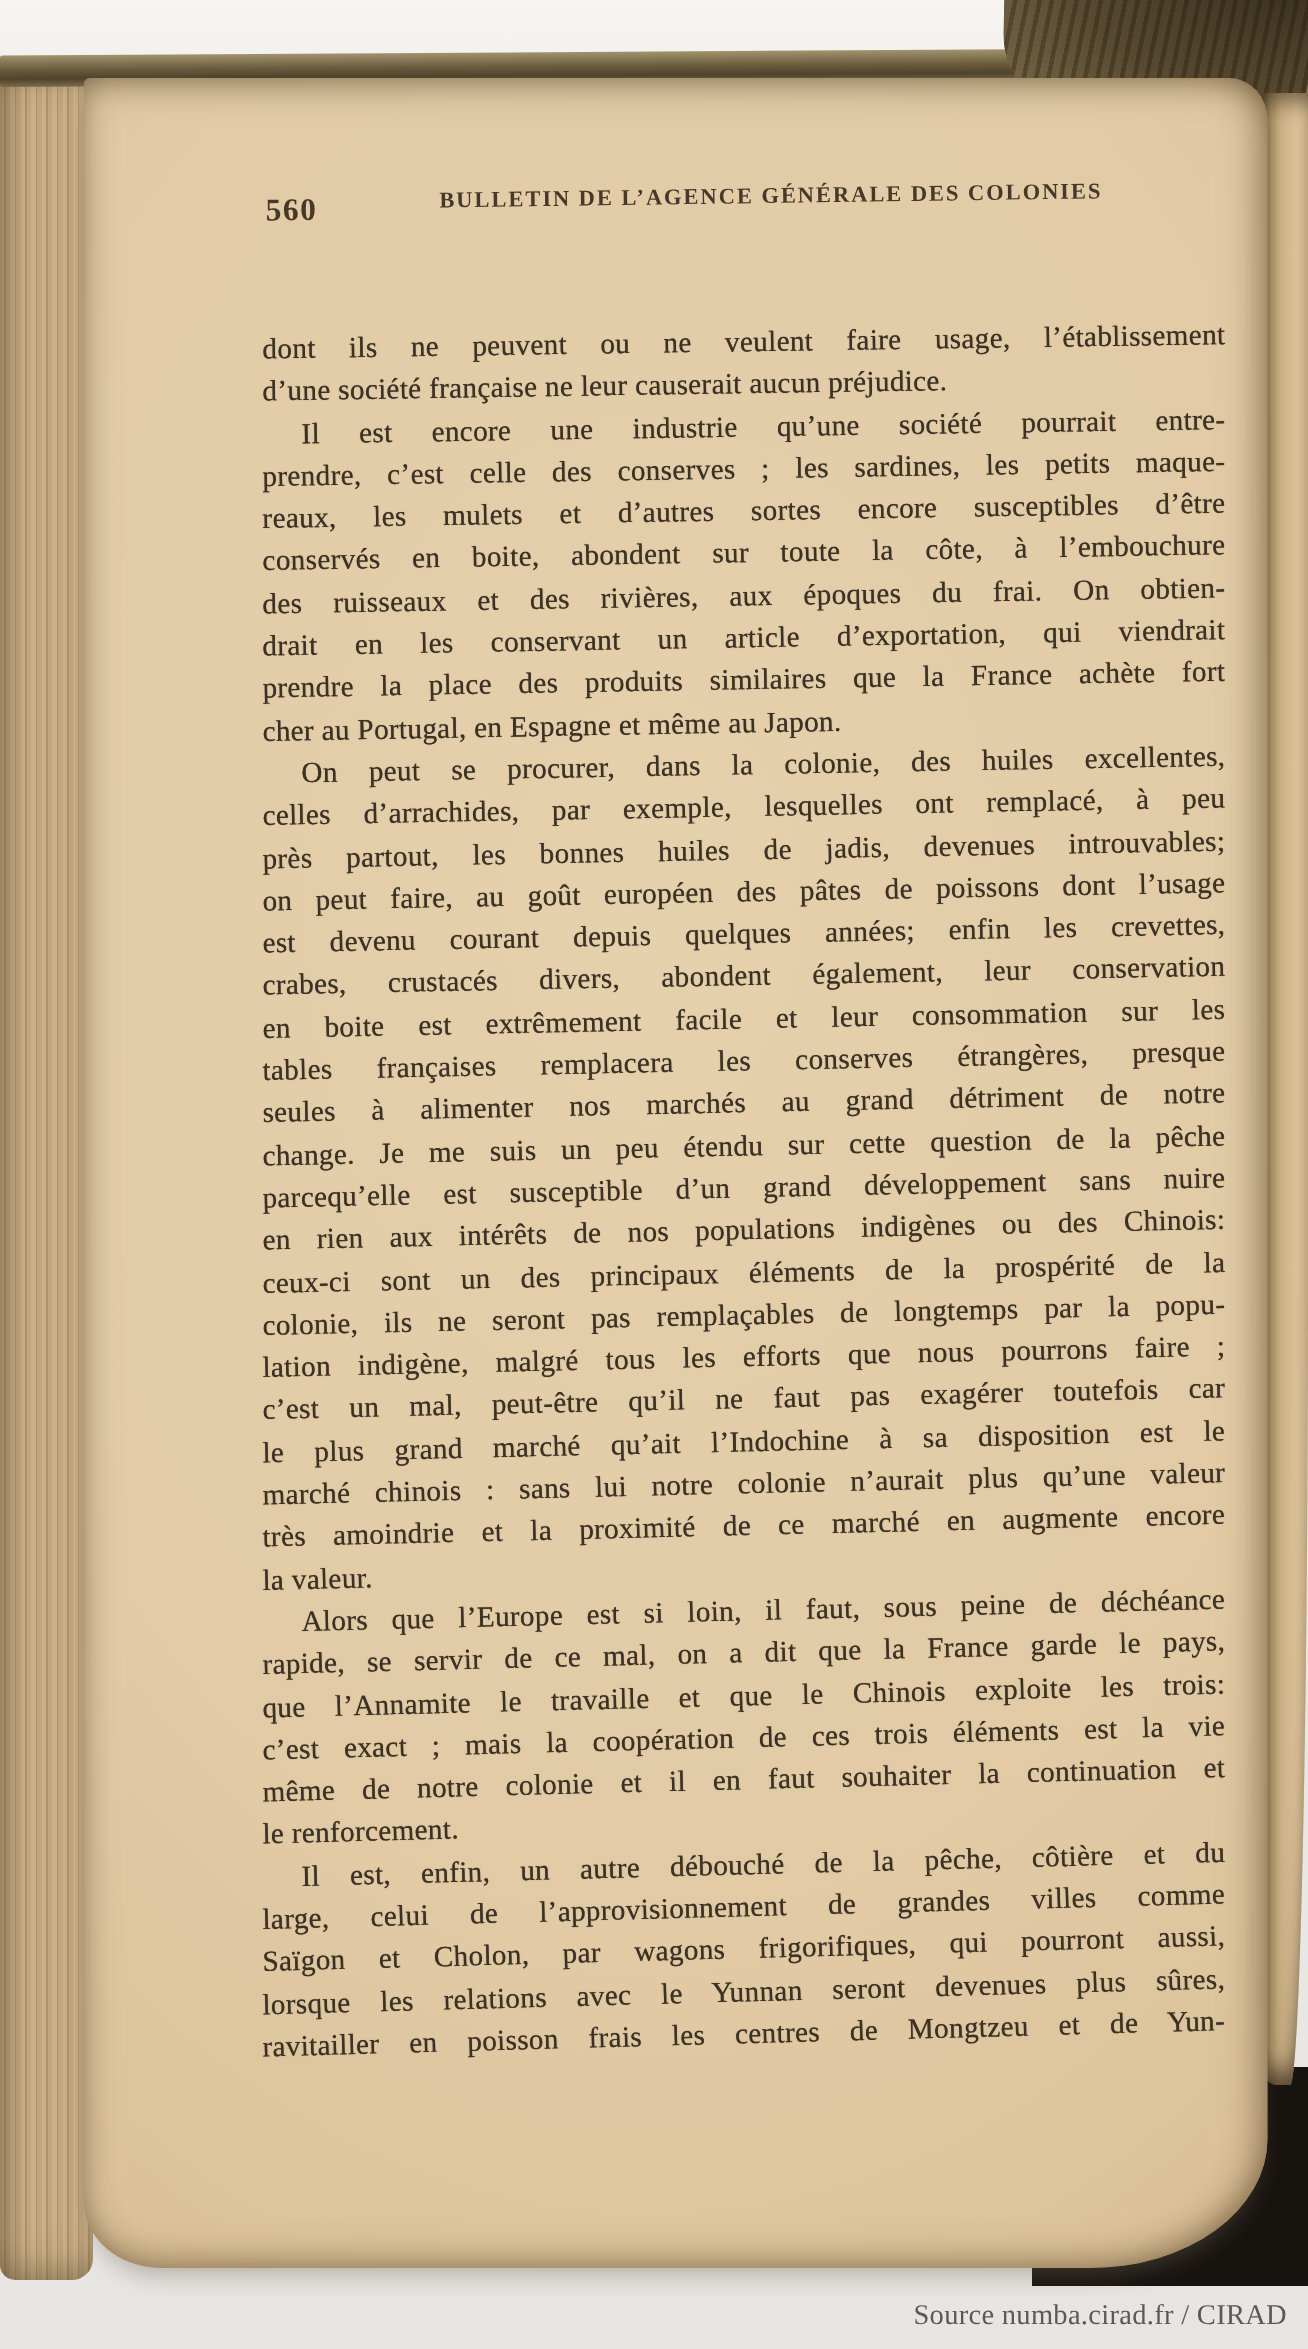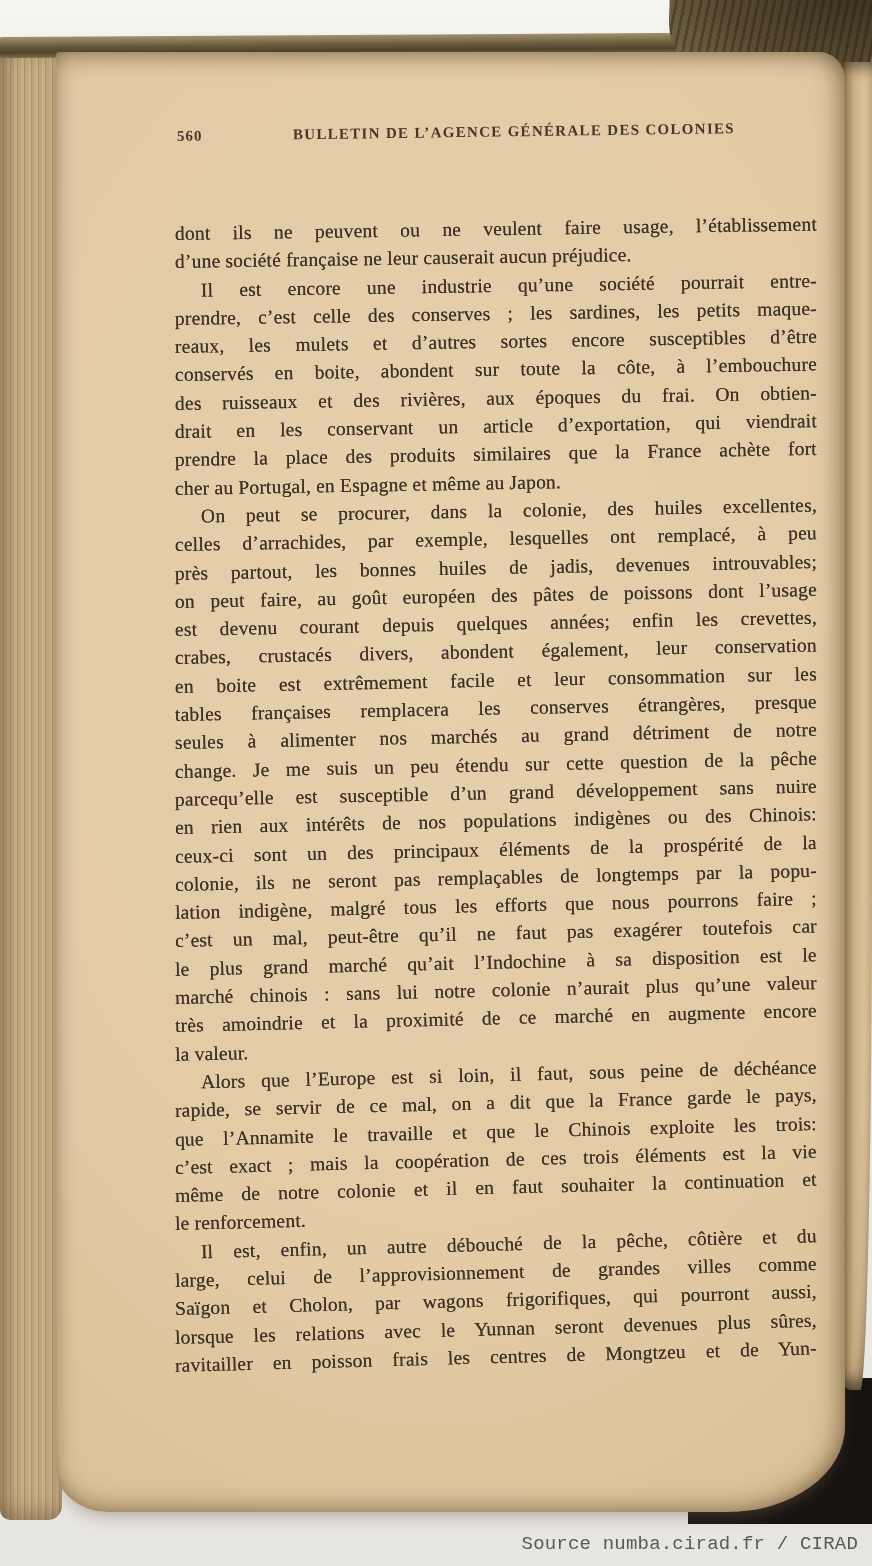--- a/index.html
+++ b/index.html
@@ -56,40 +56,40 @@
       inset 10px 0 24px -14px rgba(95,75,45,.55),
       inset 0 16px 26px -16px rgba(95,75,45,.65),
       inset 0 -18px 26px -16px rgba(110,88,55,.55),
       0 10px 16px -6px rgba(110,100,85,.45);
   }
   .pagehead{
     position:absolute;left:119px;top:76px;width:642px;height:24px;
     color:#46392a;transform:rotate(-0.8deg);transform-origin:0 50%;
   }
   .pagenum{
-    position:absolute;left:2px;top:0;font-size:15px;font-weight:700;letter-spacing:1px;
+    position:absolute;left:2px;top:0;font-size:21px;font-weight:700;letter-spacing:1px;
   }
   .runtitle{
     display:block;text-align:center;font-size:15px;font-weight:700;letter-spacing:1.3px;
     padding-left:36px;white-space:nowrap;
   }
   .textblock{
     position:absolute;left:119px;top:136px;width:642px;color:#3b3124;margin-top:32px;
   }
   .line{
     height:28.3px;line-height:28.3px;font-size:19.5px;letter-spacing:.2px;
     text-align:justify;text-align-last:justify;white-space:nowrap;
     transform-origin:0 50%;
     text-shadow:0 0 .5px rgba(59,49,36,.85);
   }
   .line.indent{text-indent:26px;}
   .line.pend{text-align-last:left;}
   .footer{
     position:absolute;right:14px;top:1533px;
-    font-family:Liberation Mono, monospace;
+    font-family:Liberation Serif, serif;
     font-size:19px;color:#5b5957;letter-spacing:.2px;
   }
 </style>
 </head>
 <body>
 
 <div class="scan">
 
   <div class="cover-black"></div>
 

